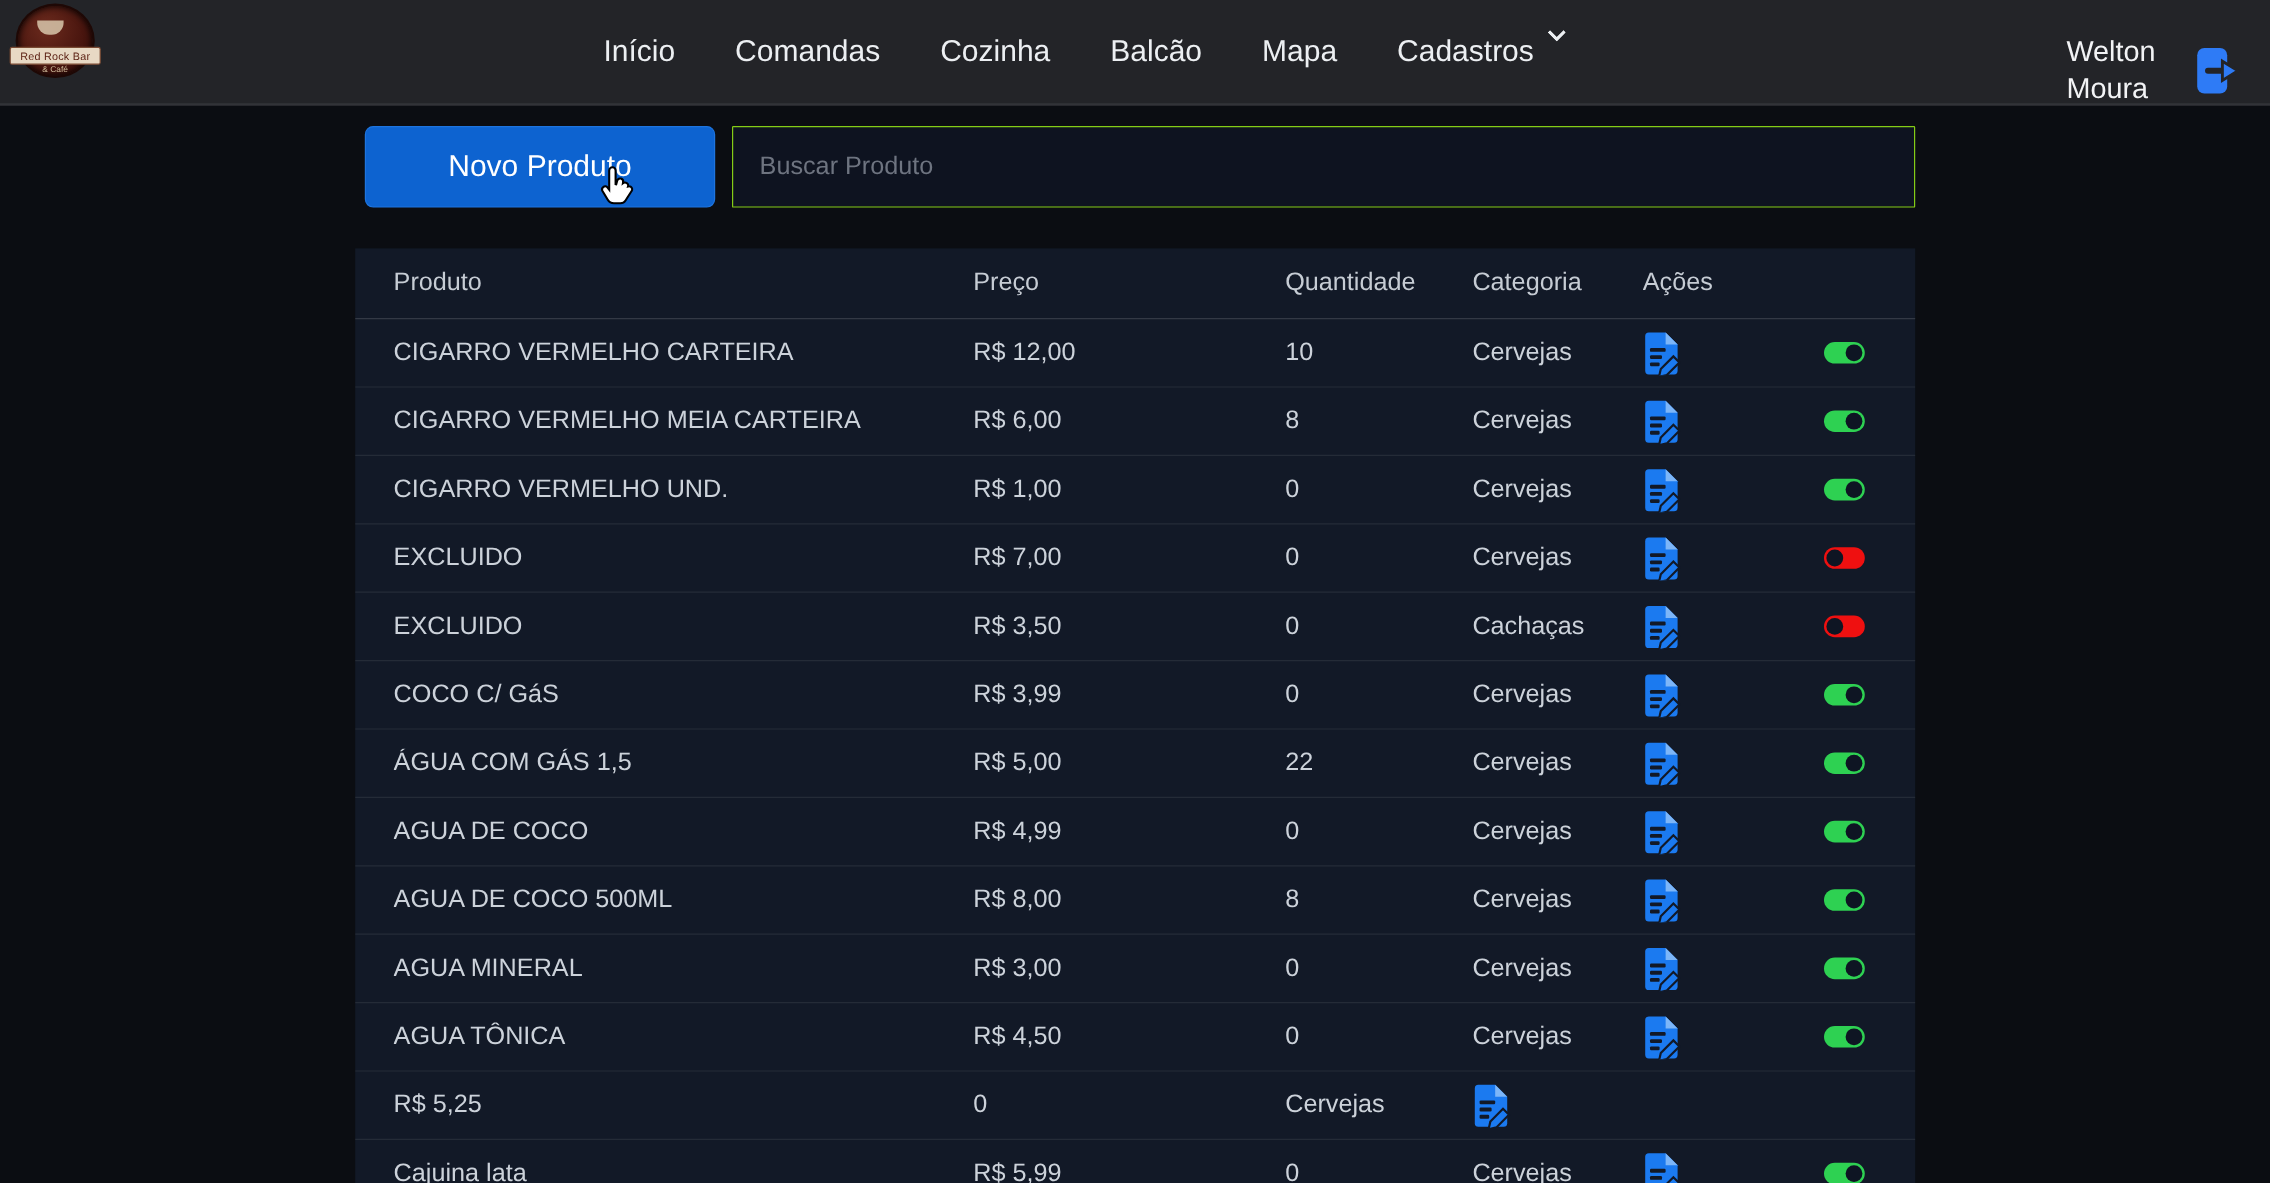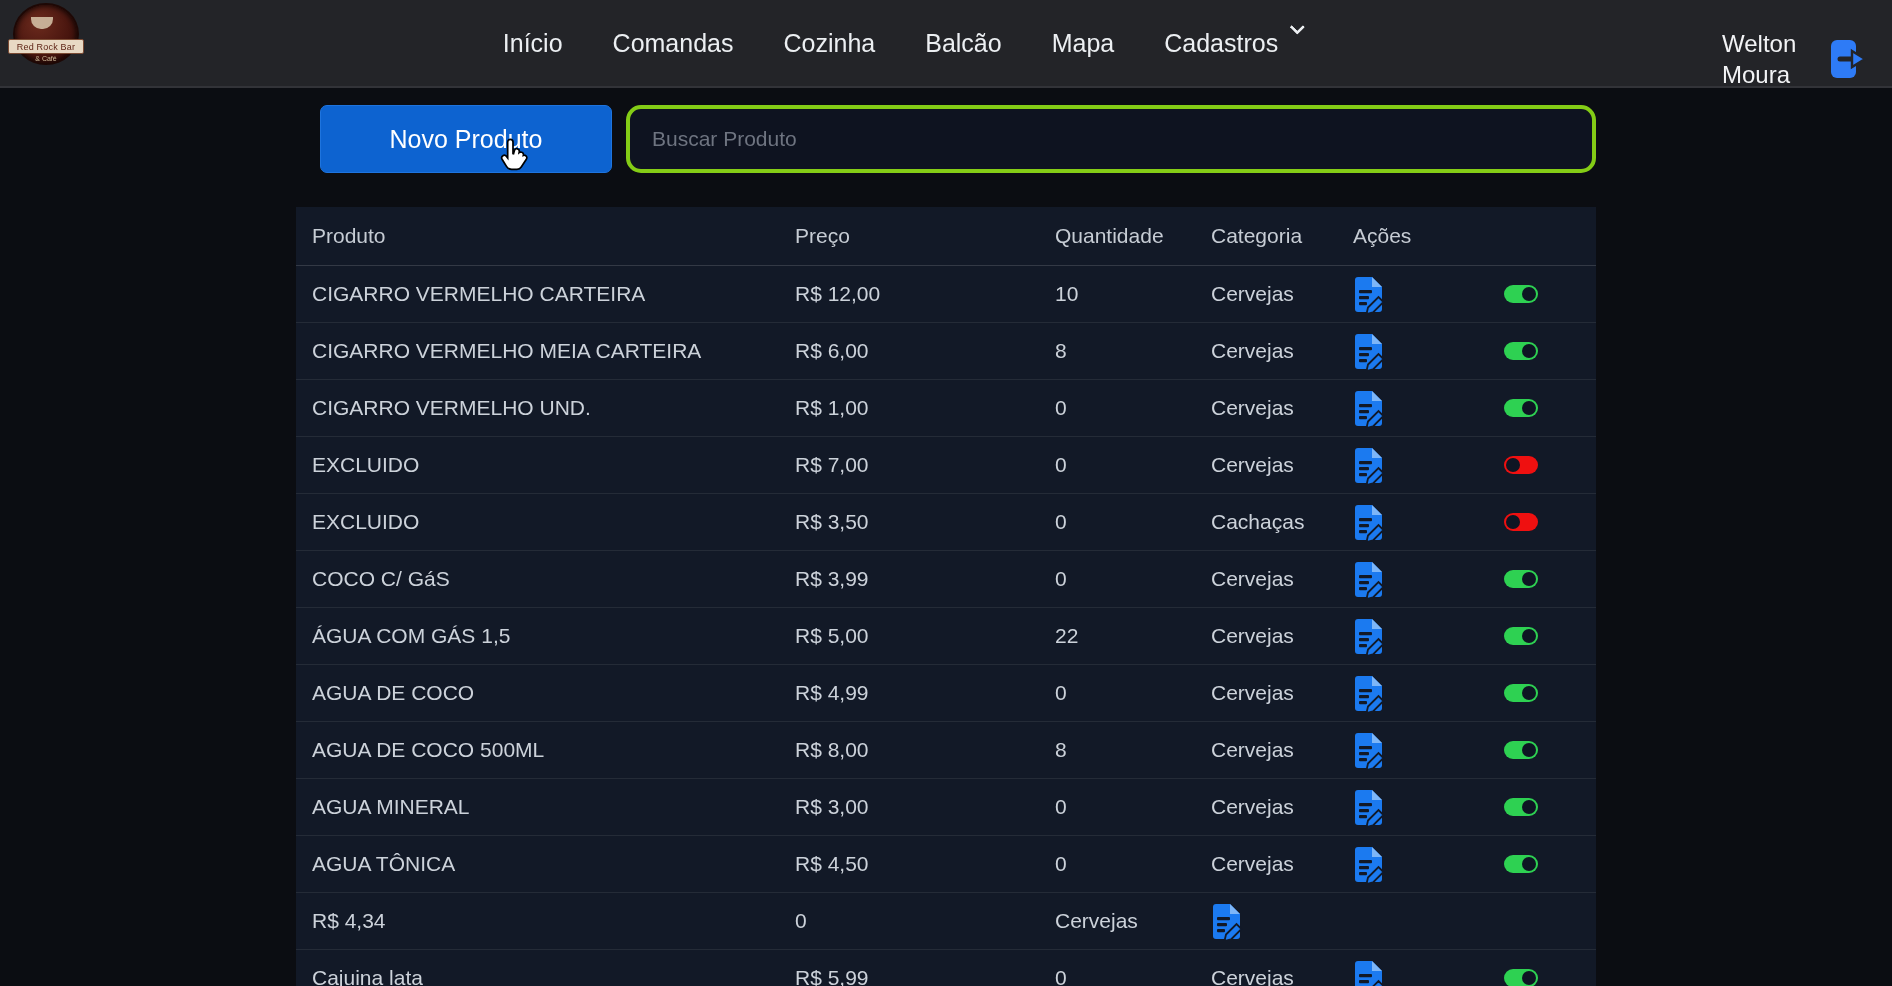--- a/index.html
+++ b/index.html
@@ -29,30 +29,30 @@
   .chevron{width:11px;height:11px;border-right:3px solid var(--nav-text);border-bottom:3px solid var(--nav-text);
     transform:rotate(45deg) translate(-1px,-1px);margin-left:14px;margin-top:-6px;border-radius:1px}
 
   .user-box{position:absolute;right:22px;top:16px;height:86px;display:flex;align-items:center;gap:16px}
   .user-name{width:90px;color:#f2f3f5;font-size:24px;line-height:31px}
   .logout{cursor:pointer;display:flex;align-items:center}
 
   
   .content{width:1300px;margin:0 auto;padding-top:17px}
   .toolbar{display:flex;gap:14px;height:68px}
-  .btn-primary{width:292px;height:68px;margin-left:24px;background:var(--accent);border:1px solid #1e74de;border-radius:7px;
+  .btn-primary{width:292px;height:68px;margin-left:8px;background:var(--accent);border:1px solid #1e74de;border-radius:7px;
     color:#fff;font-size:25px;font-family:inherit;cursor:pointer}
-  .search{flex:1;height:68px;background:#0e1320;border:4px solid #84cc16;border-radius:15px;
+  .search{flex:1;height:68px;background:#0e1320;border:1px solid #84cc16;border-radius:1px;
     color:#dfe3e8;font-size:21px;font-family:inherit;padding:16px 22px;outline:none}
   .search::placeholder{color:var(--placeholder)}
 
   
   .table{background:var(--table-bg);margin-top:34px;min-height:800px;color:var(--text-main)}
   .tr{display:grid;grid-template-columns:483px 260px 156px 142px 1fr;align-items:center;
-    height:57px;padding-left:16px;border-bottom:1px solid var(--row-border);font-size:21px}
+    height:57px;padding-left:32px;border-bottom:1px solid var(--row-border);font-size:21px}
   .tr.head{height:59px;border-bottom:1px solid rgba(255,255,255,.14);color:var(--text-head)}
   .td{white-space:nowrap;overflow:hidden}
   .acoes{display:flex;align-items:center}
   .edit{width:34px;display:flex;cursor:pointer}
   .toggle{position:relative;width:34px;height:18px;border-radius:10px;margin-left:117px;cursor:pointer;flex:none}
   .toggle::after{content:"";position:absolute;top:2px;width:14px;height:14px;border-radius:50%;background:var(--knob)}
   .toggle.on{background:var(--toggle-on)} .toggle.on::after{right:2px}
   .toggle.off{background:var(--toggle-off)} .toggle.off::after{left:2px}
 
   
@@ -321,21 +321,21 @@
           <rect x="6" y="14" width="13" height="3.2" rx="1" fill="#121927"></rect>
           <rect x="6" y="20" width="10" height="3.2" rx="1" fill="#121927"></rect>
           <rect x="6" y="26" width="8" height="3.2" rx="1" fill="#121927"></rect>
           <path d="M15 31.5l10.5-10.5 5 5L20 36.5l-6.5 1.5z" fill="#1b7af0" stroke="#121927" stroke-width="1.8"></path>
         </svg>
       </span>
       <span class="toggle on"></span>
     </div>
   </div>
         <div class="tr">
-    <div class="td">R$ 4,34</div>
+    <div class="td">R$ 5,25</div>
     <div class="td">0</div>
     <div class="td">Cervejas</div>
     <div class="td acoes">
       <span class="edit">
         <svg width="32" height="37" viewBox="0 0 32 37">
           <path d="M5 1h14l10 10v22a3 3 0 0 1-3 3H5a3 3 0 0 1-3-3V4a3 3 0 0 1 3-3z" fill="#1b7af0"></path>
           <path d="M19 1l10 10h-10z" fill="#7db6f8"></path>
           <rect x="6" y="14" width="13" height="3.2" rx="1" fill="#121927"></rect>
           <rect x="6" y="20" width="10" height="3.2" rx="1" fill="#121927"></rect>
           <rect x="6" y="26" width="8" height="3.2" rx="1" fill="#121927"></rect>

